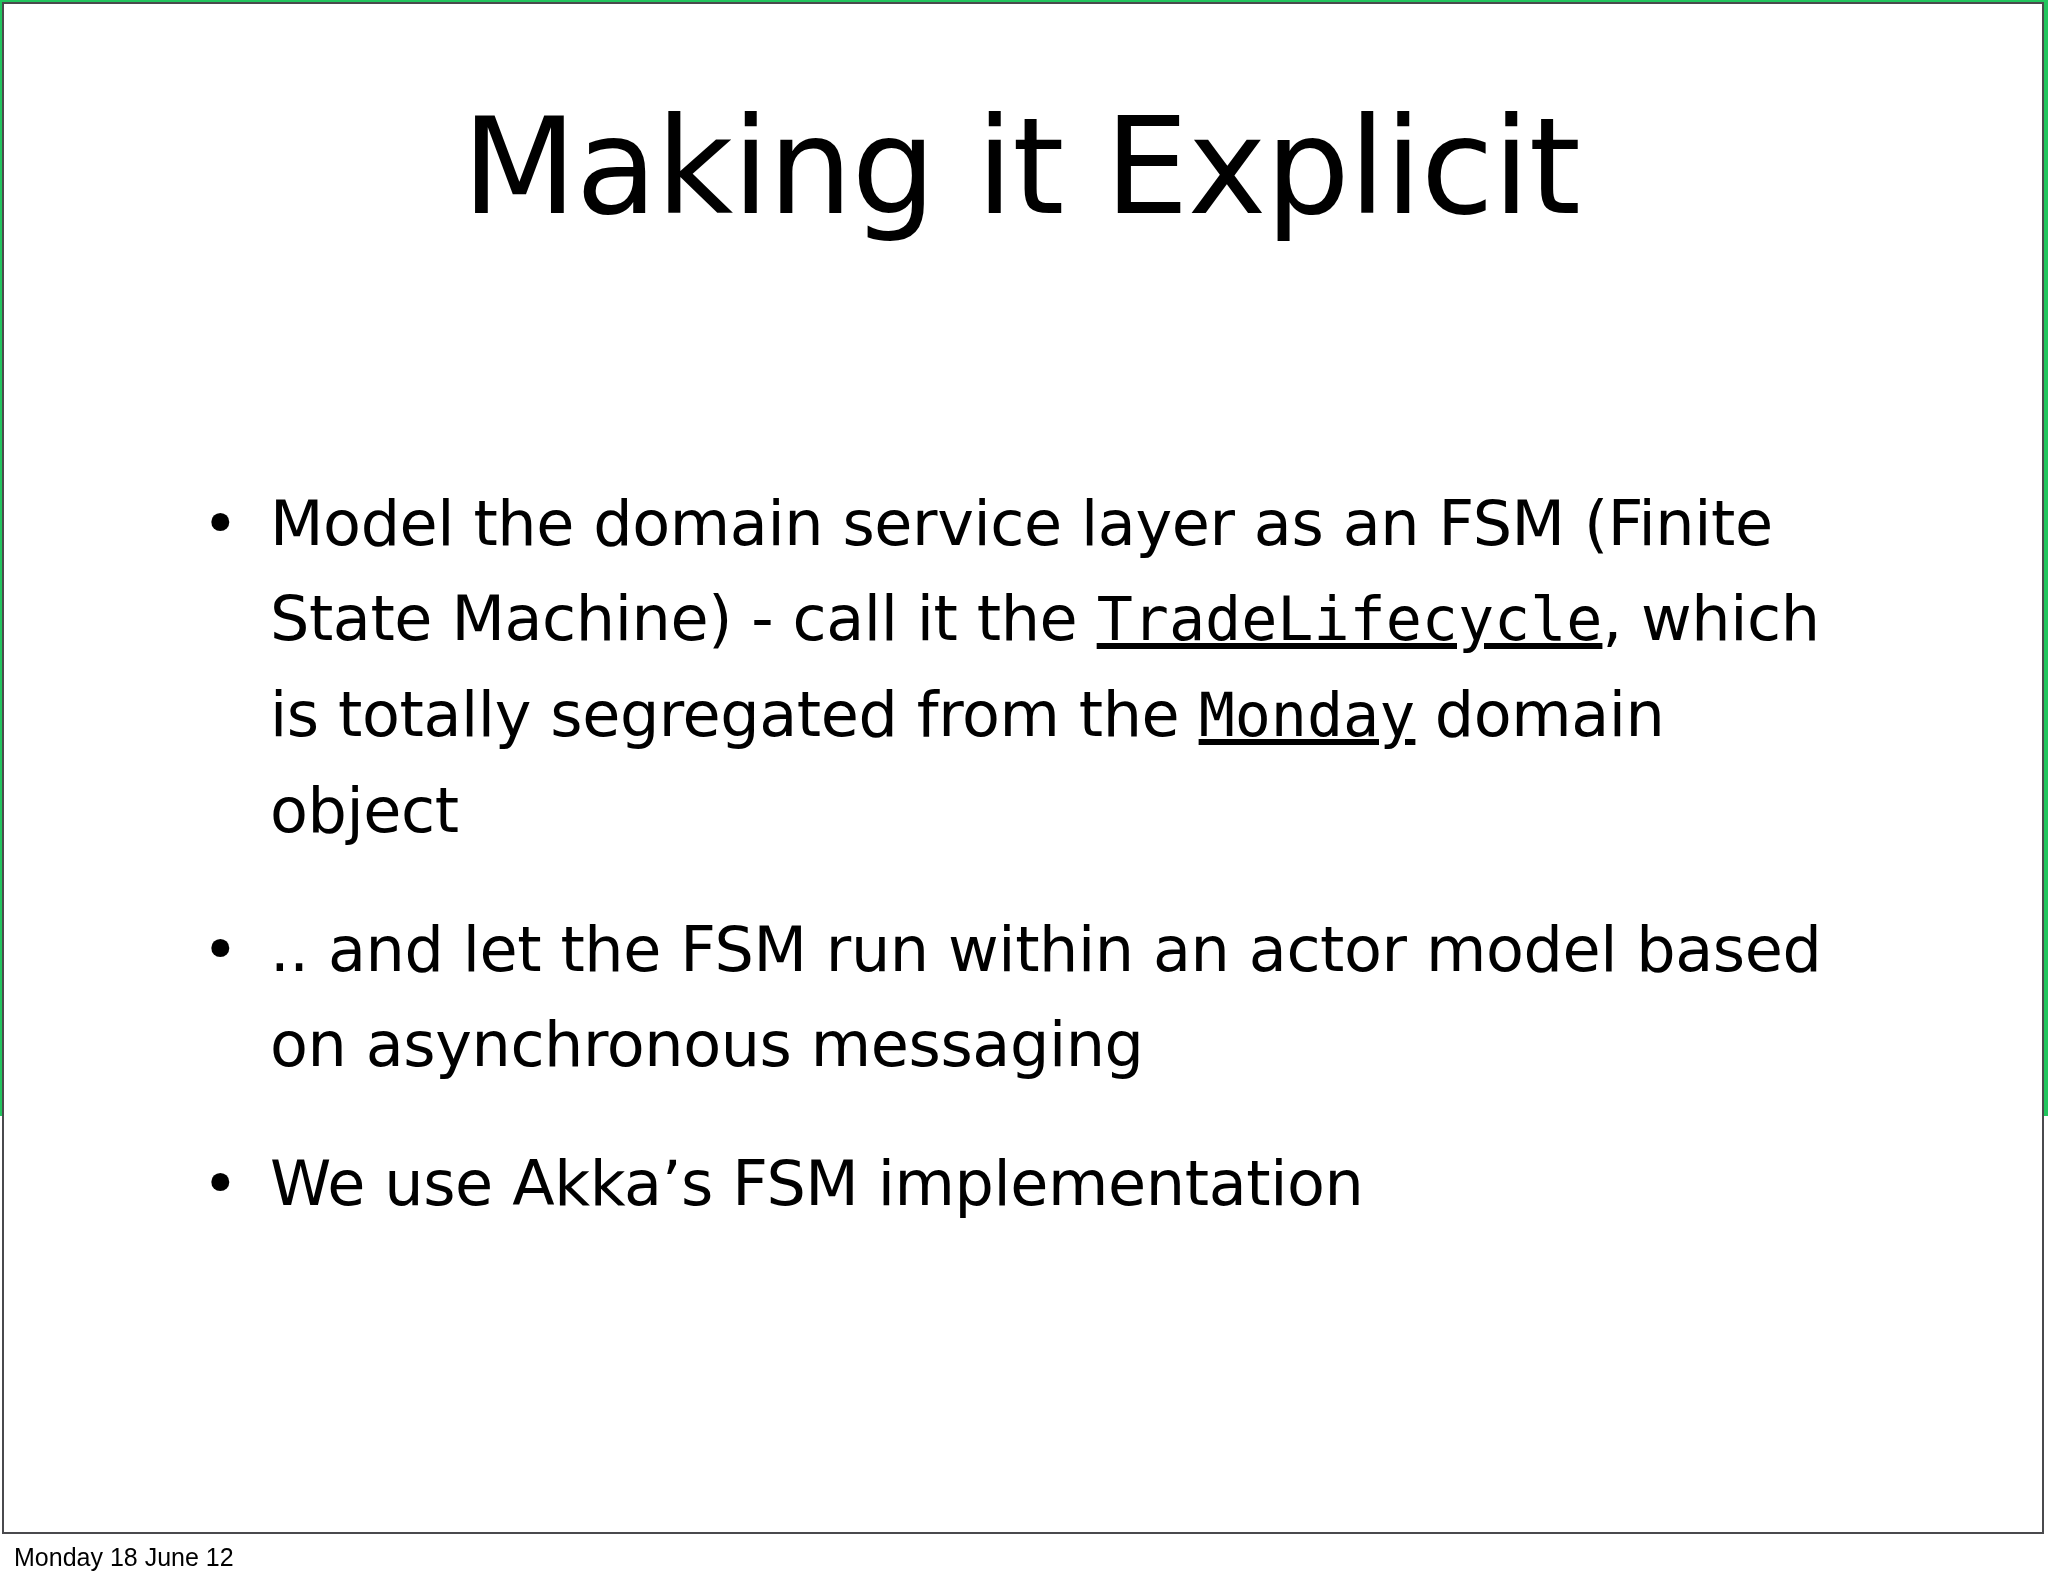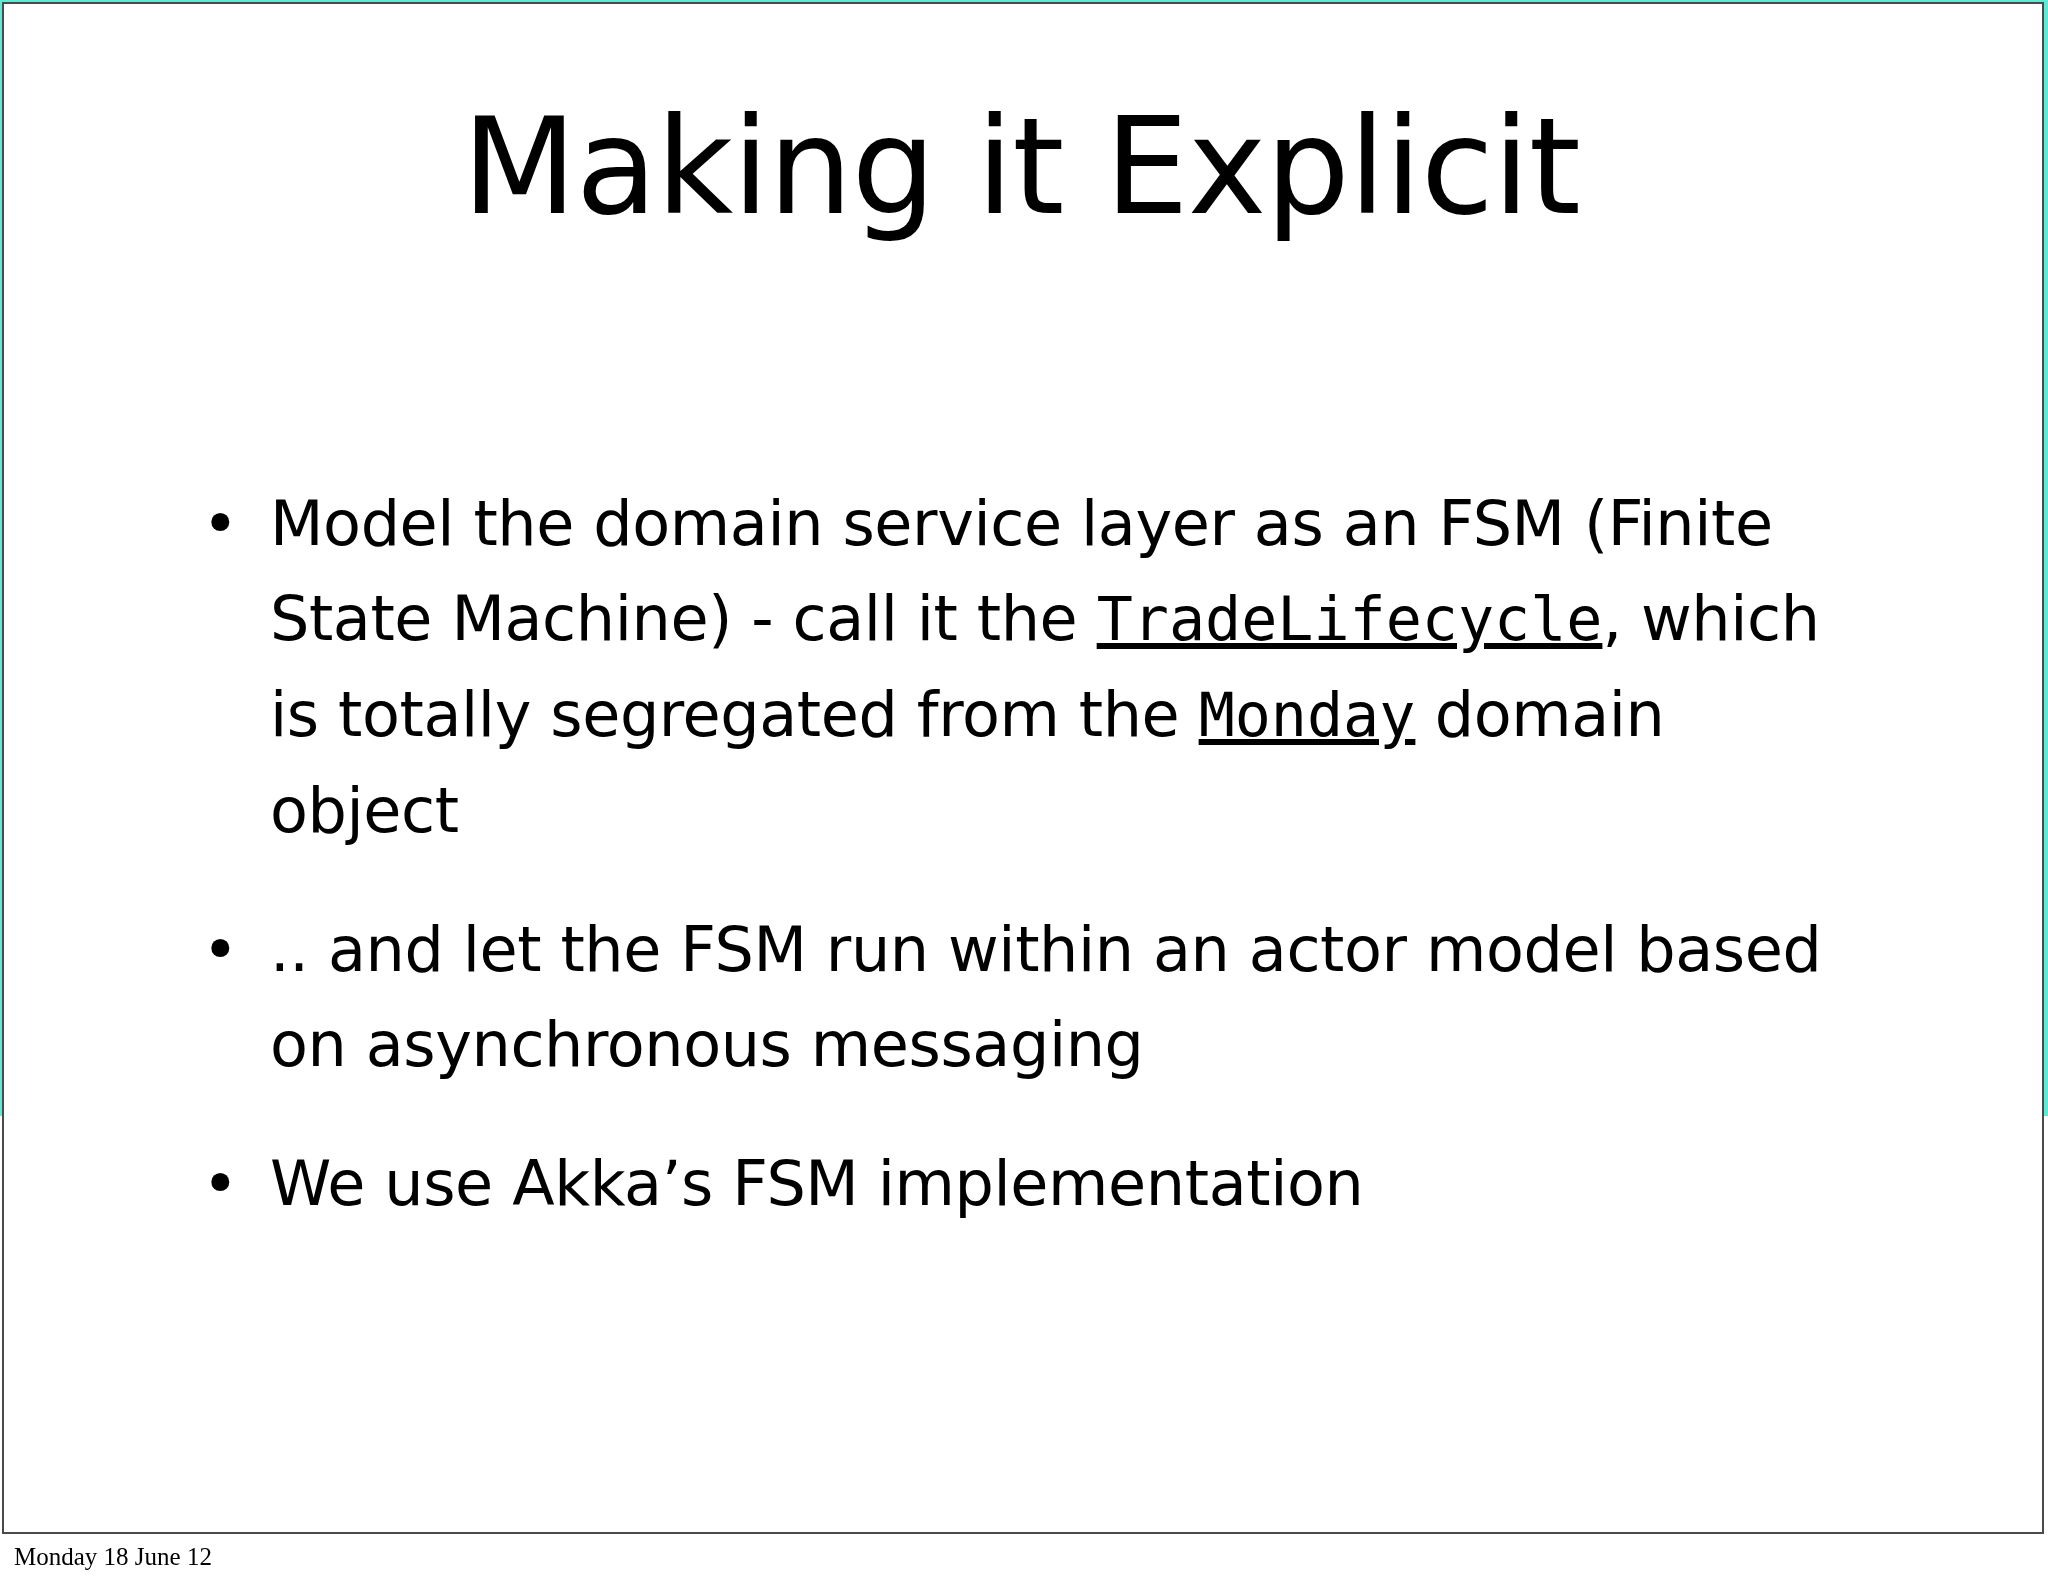--- a/index.html
+++ b/index.html
@@ -12,21 +12,21 @@
     height: 1576px;
     font-family: "Liberation Sans", sans-serif;
     -webkit-font-smoothing: antialiased;
     overflow: hidden;
   }
 
   #slide-root {
     position: relative;
     width: 2048px;
     height: 1116px;
-    background: #5eead4;
+    background: #22c55e;
   }
 
   
   .slide-frame {
     position: absolute;
     left: 2px;
     top: 2px;
     width: 2042px;
     height: 1532px;
     border: 2px solid #4a4a4d;
@@ -97,21 +97,21 @@
     top: 1536px;
     width: 2048px;
     height: 0;
     border-top: 0px solid transparent;
   }
 
   .footer-date {
     position: absolute;
     left: 14px;
     top: 1542px;
-    font-family: Liberation Serif, serif;
+    font-family: Liberation Sans, sans-serif;
     font-size: 25px;
     line-height: 30px;
     color: #000000;
     white-space: nowrap;
   }
 </style>
 </head>
 <body>
 
 <div id="slide-root">

